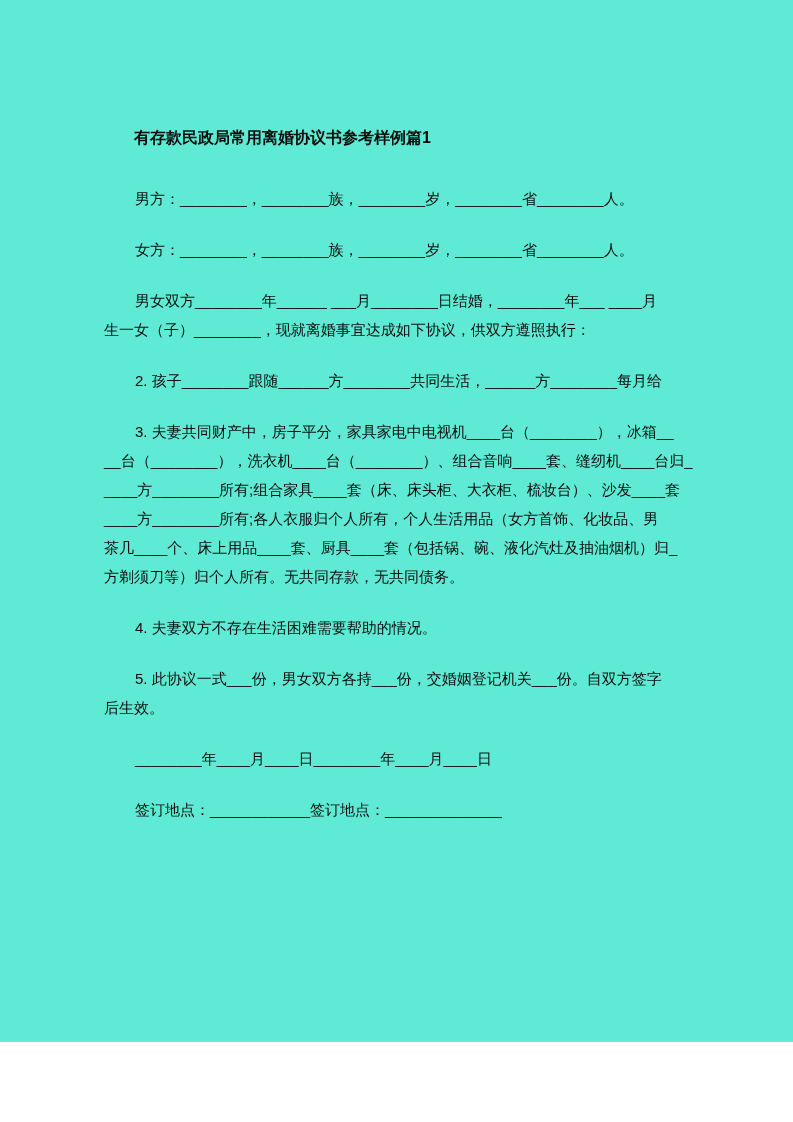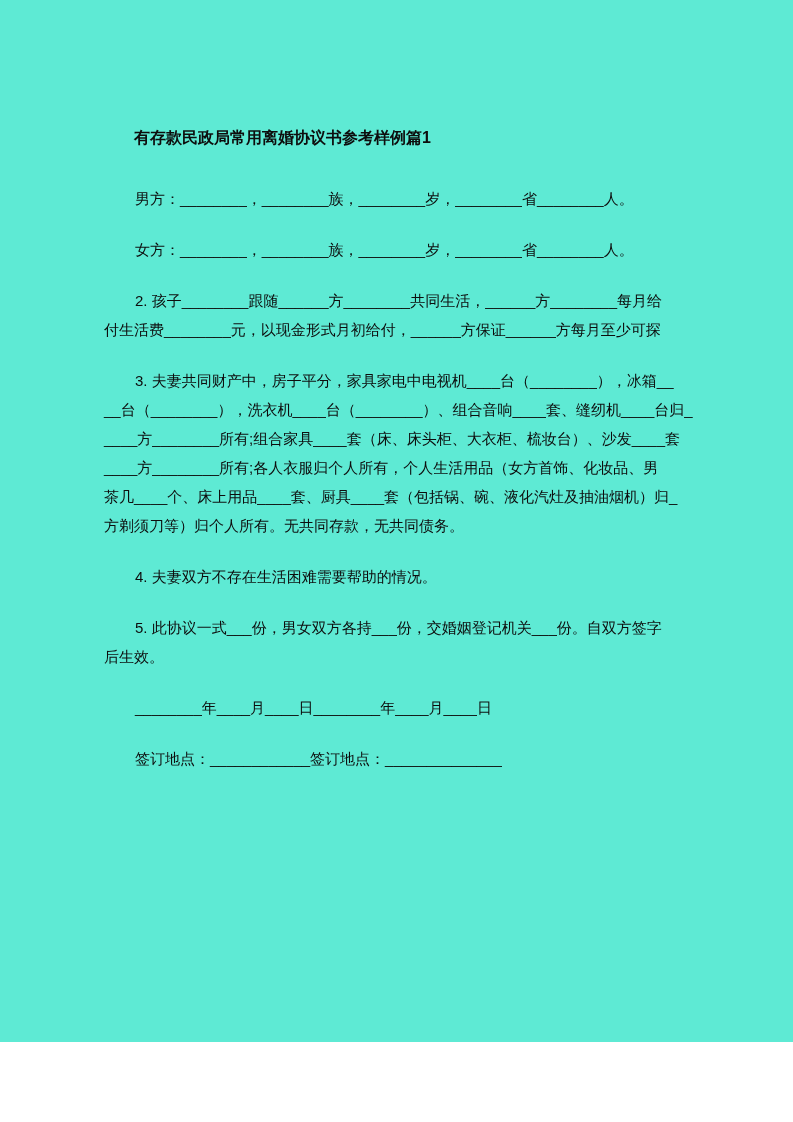--- a/index.html
+++ b/index.html
@@ -46,22 +46,25 @@
   <div class="content">
     <div class="doc-title">有存款民政局常用离婚协议书参考样例篇1</div>
     <div>
         <div class="para">
           <div class="line first">男方：________，________族，________岁，________省________人。</div>
         </div>
         <div class="para">
           <div class="line first">女方：________，________族，________岁，________省________人。</div>
         </div>
         <div class="para">
+          <div class="line first">男女双方________年______ ___月________日结婚，________年___ ____月</div>
+          <div class="line">生一女（子）________，现就离婚事宜达成如下协议，供双方遵照执行：</div>
+        </div>
+        <div class="para">
           <div class="line first">2. 孩子________跟随______方________共同生活，______方________每月给</div>
-          <div class="line">付生活费________元，以现金形式月初给付，______方保证______方每月至少可探</div>
         </div>
         <div class="para">
           <div class="line first">3. 夫妻共同财产中，房子平分，家具家电中电视机____台（________），冰箱__</div>
           <div class="line">__台（________），洗衣机____台（________）、组合音响____套、缝纫机____台归_</div>
           <div class="line">____方________所有;组合家具____套（床、床头柜、大衣柜、梳妆台）、沙发____套</div>
           <div class="line">____方________所有;各人衣服归个人所有，个人生活用品（女方首饰、化妆品、男</div>
           <div class="line">茶几____个、床上用品____套、厨具____套（包括锅、碗、液化汽灶及抽油烟机）归_</div>
           <div class="line">方剃须刀等）归个人所有。无共同存款，无共同债务。</div>
         </div>
         <div class="para">

